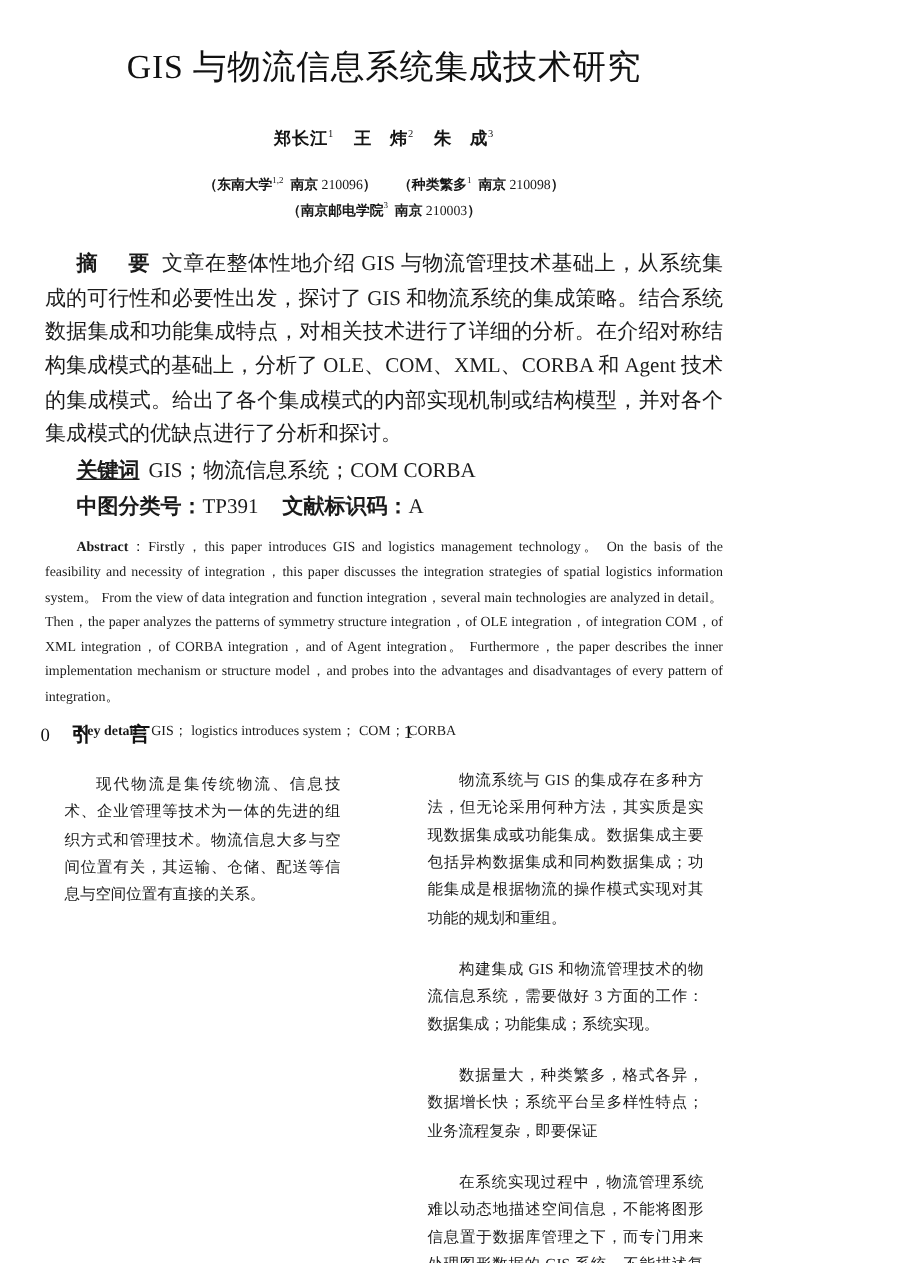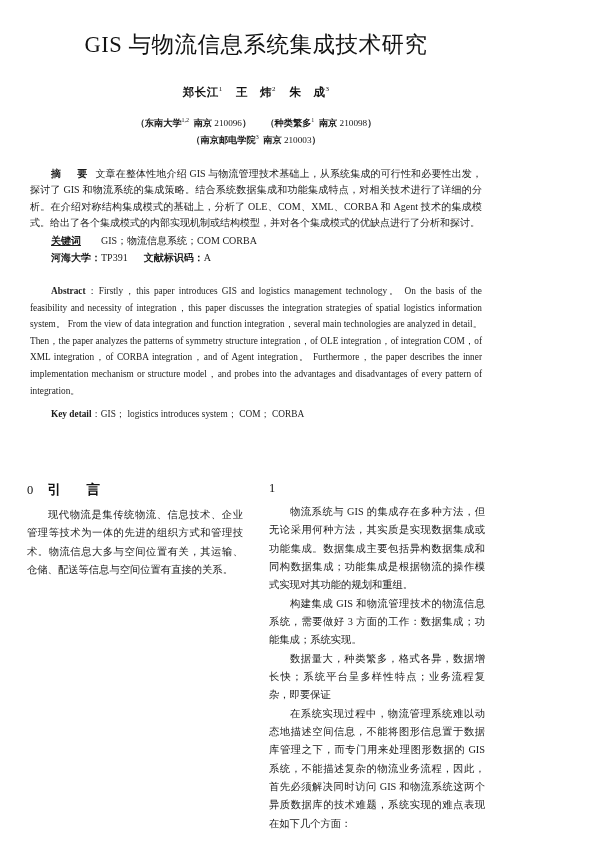--- a/index.html
+++ b/index.html
@@ -53,38 +53,38 @@
     line-height: 1.85;
     color: #181818;
   }
   .affil sup { font-size: 6px; font-weight: normal; vertical-align: super; }
   .affil .grp { margin: 0 6px; }
   .affil .num { font-weight: normal; font-family: "Liberation Serif", serif; }
 
   
   .abs-block {
     margin: 17px 30px 0 30px;
-    font-size: 10px;
+    font-size: 14px;
     line-height: 1.62;
     text-align: justify;
     text-justify: inter-ideograph;
     color: #1b1b1b;
   }
   .abs-block p { margin: 0; }
   .abs-cn { text-indent: 21px; }
   .abs-cn .lbl { font-weight: bold; letter-spacing: 3px; margin-right: 5px; }
   .kw-line { text-indent: 21px; margin-top: 2px !important; }
-  .kw-line .lbl { font-weight: bold; margin-right: 20px; text-decoration: underline; }
+  .kw-line .lbl { font-weight: bold; margin-right: 6px; text-decoration: underline; }
   .clc-line { text-indent: 21px; margin-top: 1px !important; }
   .clc-line .lbl { font-weight: bold; }
   .clc-line .gap { display: inline-block; width: 16px; }
 
   
   .abs-en {
-    margin: 17px 30px 0 30px;
+    margin: 7px 30px 0 30px;
     font-size: 9.3px;
     line-height: 1.78;
     text-align: justify;
     color: #1b1b1b;
     font-family: "Liberation Serif", "DejaVu Serif", serif;
   }
   .abs-en p { margin: 0; text-indent: 21px; }
   .abs-en .lbl { font-weight: bold; }
   .kw-en { margin-top: 7px !important; }
 
@@ -118,21 +118,21 @@
     font-family: "Liberation Serif", serif;
   }
   .sec-head .txt { letter-spacing: 1px; }
   .sec-head .txt.sp { letter-spacing: 6px; }
   .body-p {
     font-size: 10.3px;
     line-height: 1.78;
     text-align: justify;
     text-justify: inter-ideograph;
     text-indent: 21px;
-    margin: 0;
+    margin: 16px;
     color: #1b1b1b;
   }
 </style>
 </head>
 <body>
 
 <div class="page">
 
   <h1 class="title">GIS 与物流信息系统集成技术研究</h1>
 
@@ -148,21 +148,21 @@
       <span class="grp"><span>（</span><span>种类繁多</span><sup>1</sup>&nbsp;&nbsp;<span>南京</span> <span class="num">210098</span><span>）</span></span>
     </div>
     <div>
       <span class="grp"><span>（</span><span>南京邮电学院</span><sup>3</sup>&nbsp;&nbsp;<span>南京</span> <span class="num">210003</span><span>）</span></span>
     </div>
   </div>
 
   <div class="abs-block">
     <p class="abs-cn"><span class="lbl">摘　要</span><span>文章在整体性地介绍 GIS 与物流管理技术基础上，从系统集成的可行性和必要性出发，探讨了 GIS 和物流系统的集成策略。结合系统数据集成和功能集成特点，对相关技术进行了详细的分析。在介绍对称结构集成模式的基础上，分析了 OLE、COM、XML、CORBA 和 Agent 技术的集成模式。给出了各个集成模式的内部实现机制或结构模型，并对各个集成模式的优缺点进行了分析和探讨。</span></p>
     <p class="kw-line"><span class="lbl">关键词</span><span>GIS；物流信息系统；COM CORBA</span></p>
-    <p class="clc-line"><span class="lbl">河海大学：</span><span>TP391</span><span class="gap"></span><span class="lbl">文献标识码：</span><span>A</span></p>
+    <p class="clc-line"><span class="lbl">中图分类号：</span><span>TP391</span><span class="gap"></span><span class="lbl">文献标识码：</span><span>A</span></p>
   </div>
 
   <div class="abs-en">
     <p><span class="lbl">Abstract</span><span>：</span><span>Firstly，this paper introduces GIS and logistics management technology。 On the basis of the feasibility and necessity of integration，this paper discusses the integration strategies of spatial logistics information system。 From the view of data integration and function integration，several main technologies are analyzed in detail。 Then，the paper analyzes the patterns of symmetry structure integration，of OLE integration，of integration COM，of XML integration，of CORBA integration，and of Agent integration。 Furthermore，the paper describes the inner implementation mechanism or structure model，and probes into the advantages and disadvantages of every pattern of integration。</span></p>
     <p class="kw-en"><span class="lbl">Key detail</span><span>：</span><span>GIS； logistics introduces system； COM； CORBA</span></p>
   </div>
 
   <div class="columns">
 
     <div class="col">

